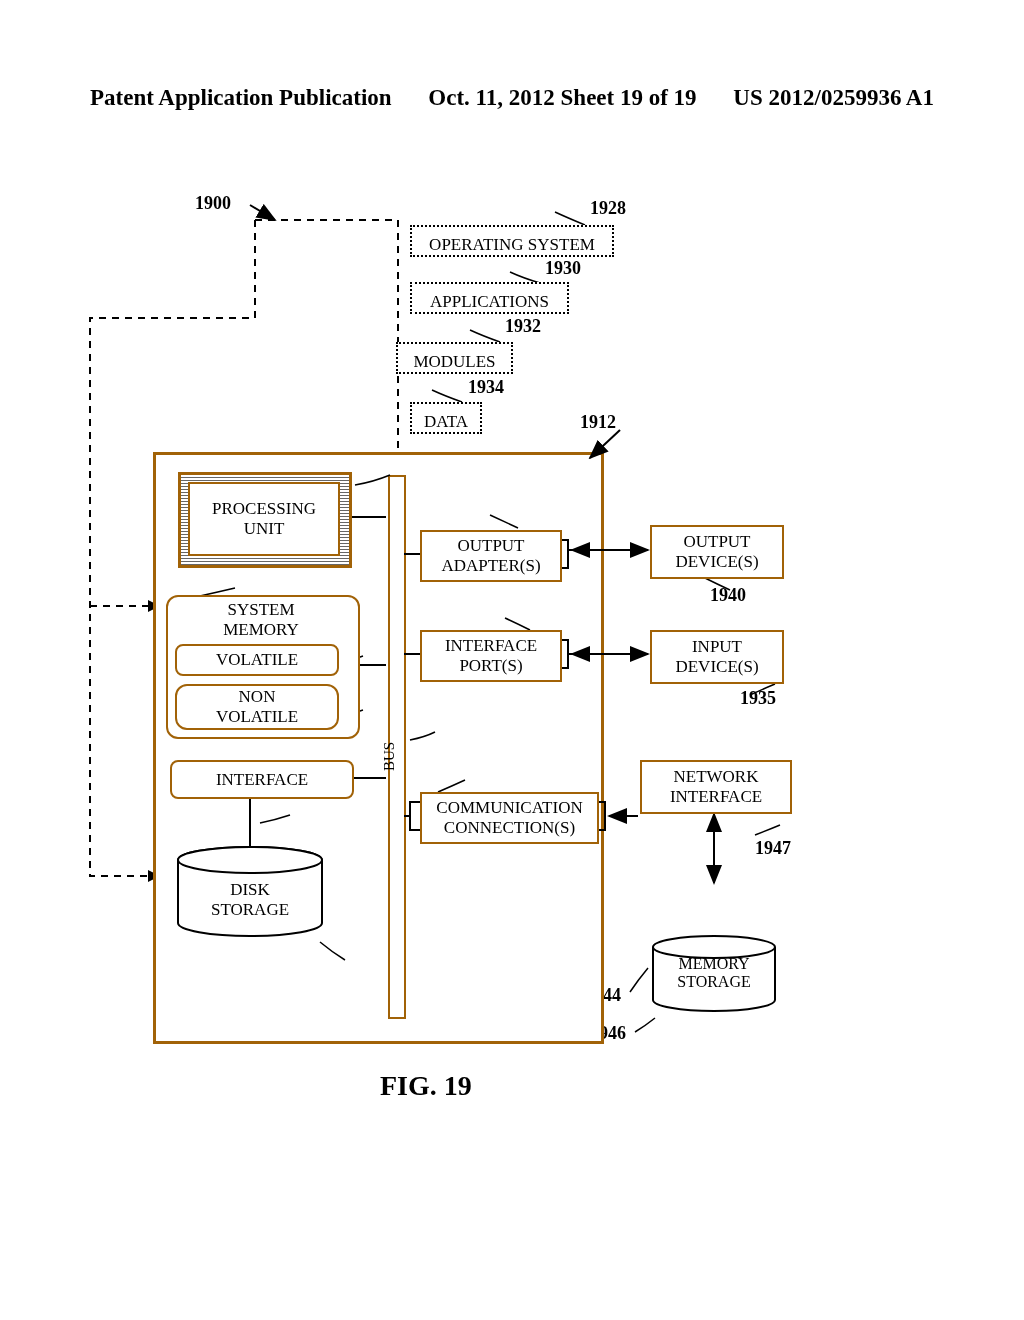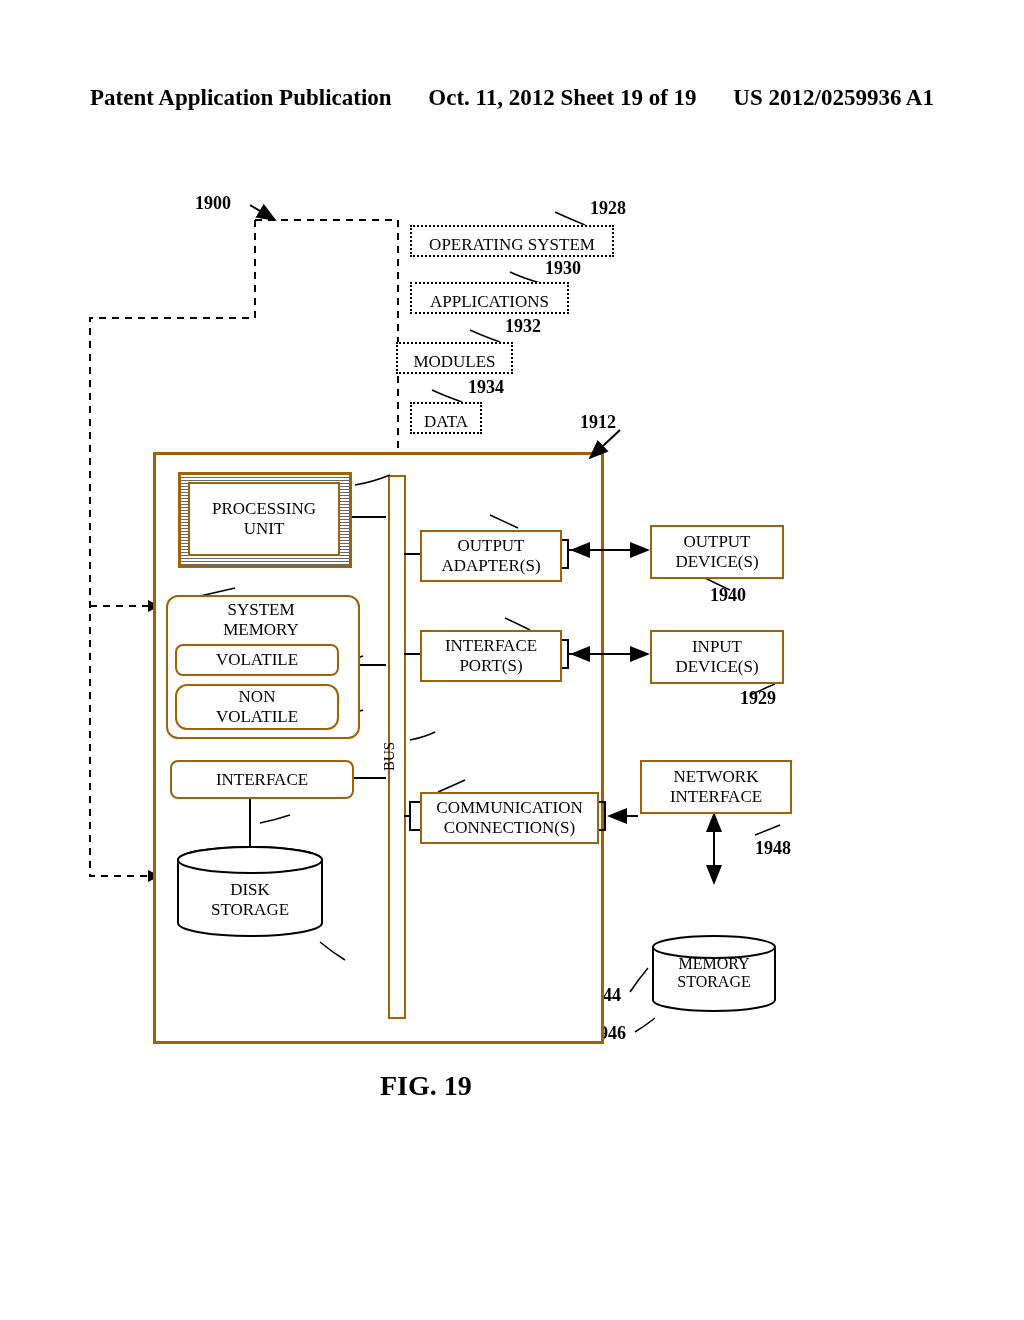--- a/index.html
+++ b/index.html
@@ -255,20 +255,20 @@
     <div class="label" style="left:395px; top:310px;">1942</div>
     <div class="label" style="left:105px; top:385px;">1916</div>
     <div class="label" style="left:262px; top:458px;">1920</div>
     <div class="label" style="left:262px; top:513px;">1922</div>
     <div class="label" style="left:322px; top:541px;">1918</div>
     <div class="label" style="left:413px; top:413px;">1938</div>
     <div class="label" style="left:378px; top:573px;">1950</div>
     <div class="label" style="left:203px; top:617px;">1926</div>
     <div class="label" style="left:258px; top:762px;">1924</div>
     <div class="label" style="left:620px; top:395px;">1940</div>
-    <div class="label" style="left:650px; top:498px;">1929</div>
-    <div class="label" style="left:665px; top:648px;">1948</div>
+    <div class="label" style="left:650px; top:498px;">1935</div>
+    <div class="label" style="left:665px; top:648px;">1947</div>
     <div class="label" style="left:495px; top:795px;">1944</div>
     <div class="label" style="left:500px; top:833px;">1946</div>
 
     <div class="figlabel" style="left:290px; top:880px;">FIG.  19</div>
   </div>
 </div>
 
 </body></html>

